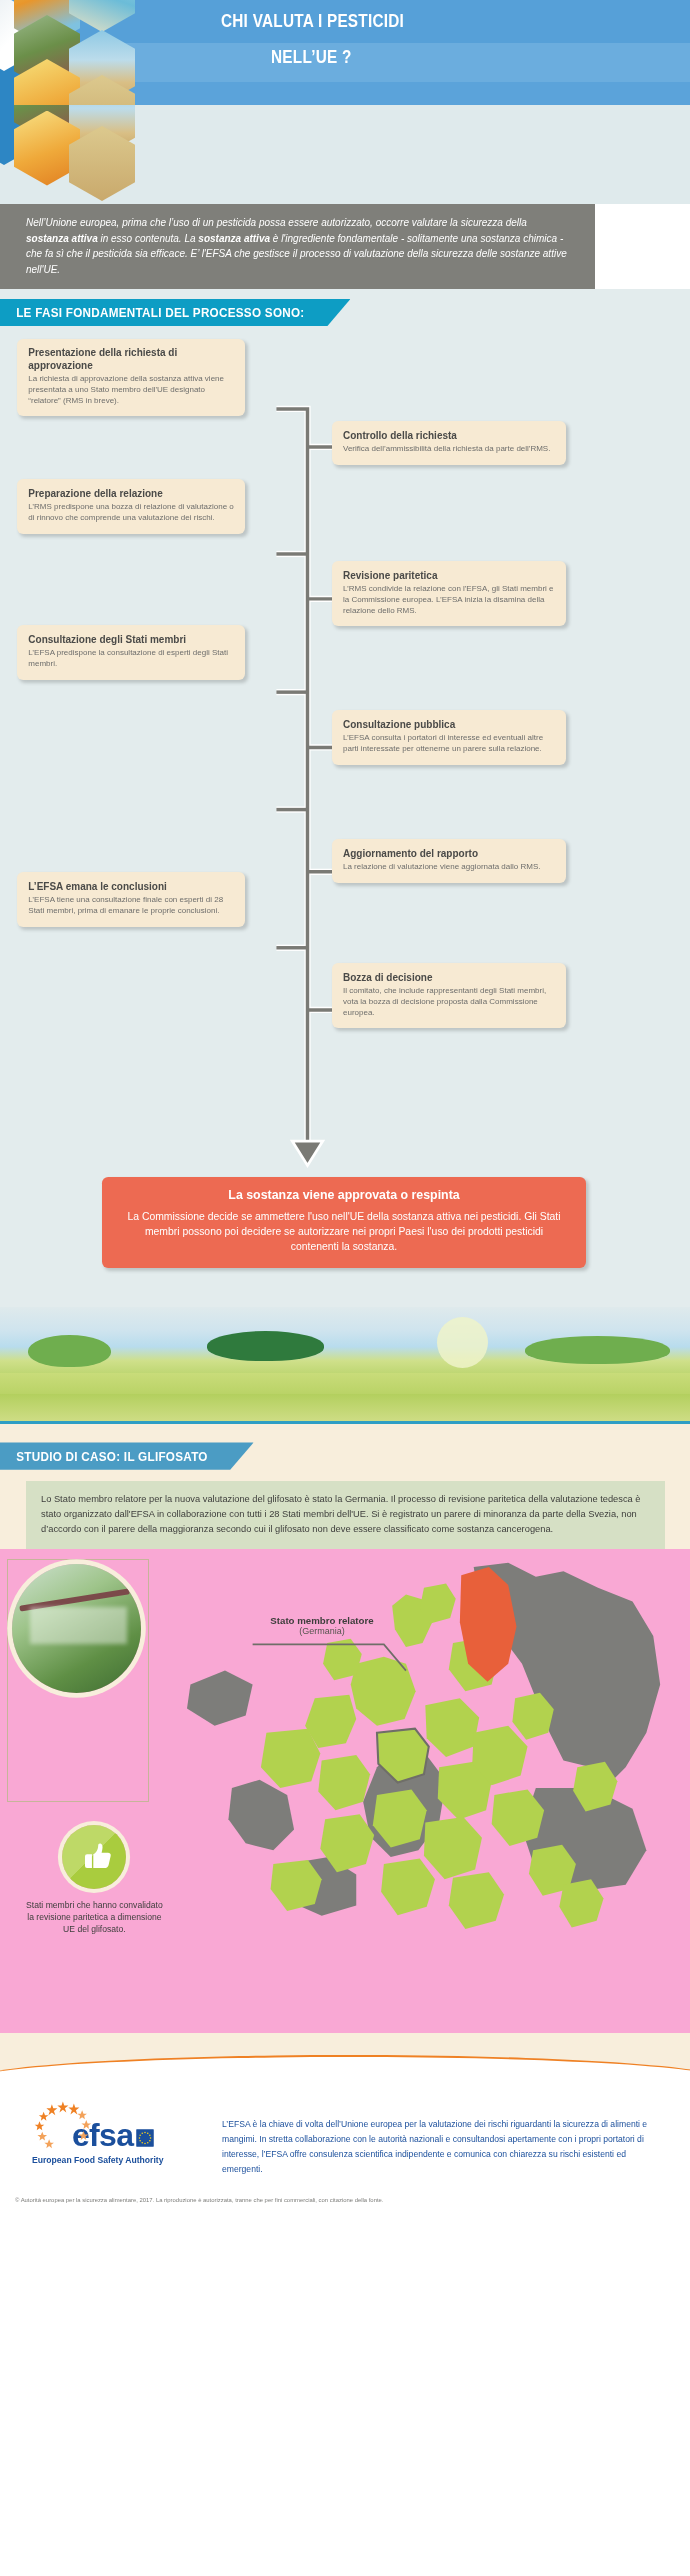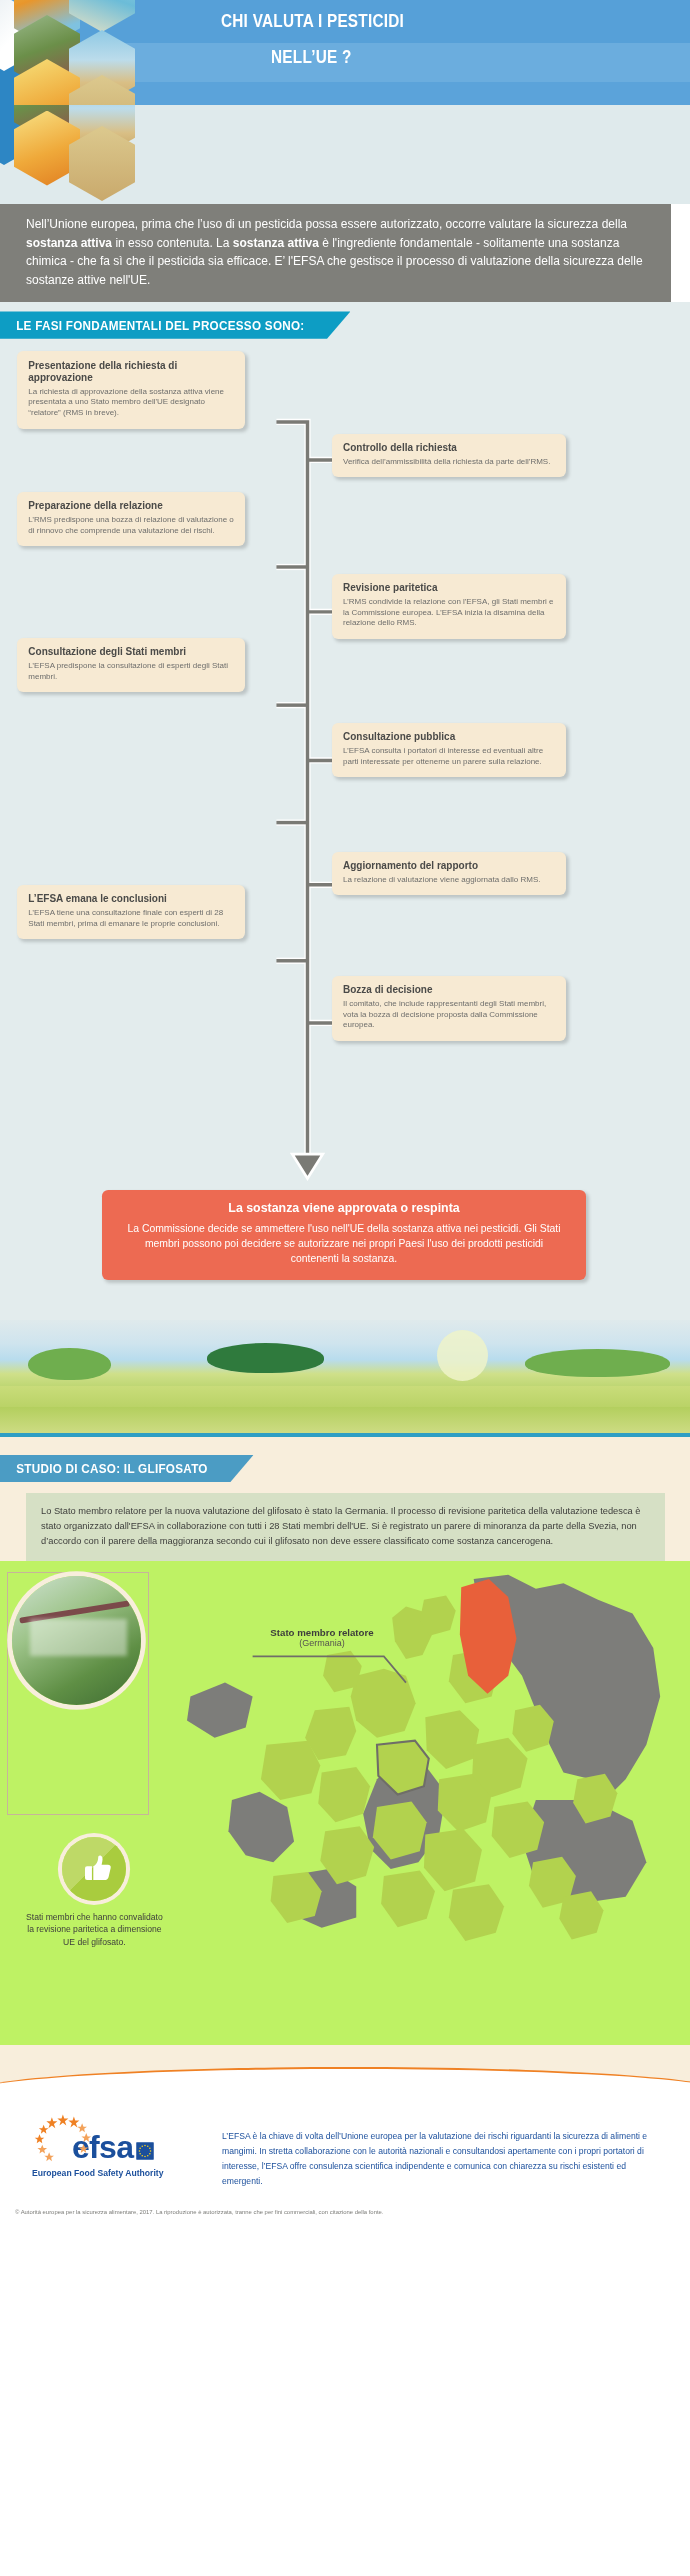--- a/index.html
+++ b/index.html
@@ -39,22 +39,22 @@
     overflow:hidden;
   }
   .strip .hx-a { position:absolute; width:66px; height:75px; clip-path:polygon(50% 0%,100% 25%,100% 75%,50% 100%,0% 75%,0% 25%); }
   .sa1 { left:14px; top:-39px; background:linear-gradient(160deg,#9ab98a 0%,#6b8f49 45%,#8a5a4a 85%); }
   .sa2 { left:69px; top:-23.5px; background:linear-gradient(180deg,#8ec9e4 0%,#bcdceb 35%,#d9bf85 68%,#c09d5c 100%); }
   .sa3 { left:14px; top:5.5px; background:linear-gradient(160deg,#f8e184 0%,#efa93a 55%,#e07d20 100%); }
   .sa4 { left:69px; top:21px; background:linear-gradient(180deg,#dcc98e 0%,#c9a96c 100%); }
   .sa5 { left:-29px; top:-15px; background:#2d86c4; }
 
   .intro {
-    width:671px; background:#7f7f7a; color:#ffffff;
-    padding:11px 26px 12.4px 26px; font-size:12px; line-height:1.55;
+    width:595px; background:#7f7f7a; color:#ffffff;
+    padding:11px 26px 12.4px 26px; font-size:10px; line-height:1.55;font-style:italic;
   }
   .intro b { font-weight:bold; }
 
   
   .section-bar-wrap { position:relative; width:691px; background:#e3eced; padding-top:9.7px; }
   .banner {
     position:relative; display:inline-block;
     background:#0d9dc4; color:#fff; font-weight:bold; font-size:13px;
     padding:6.2px 51px 6.2px 18px; letter-spacing:0.3px;
     transform:scaleX(0.9); transform-origin:left center;
@@ -90,21 +90,21 @@
   .tree { position:absolute; border-radius:50% 50% 45% 45%; }
   .grass-ln { position:absolute; left:0; width:691px; }
   .blue-rule { position:absolute; left:0; bottom:0; width:691px; height:3.5px; background:#2e9ec4; }
 
   
   .case { position:relative; width:691px; background:#f8eedc; padding-top:11px; }
   .case-text {
     margin:11px 26px 0 26px; background:#d6e0c5; color:#3e3e3c;
     padding:11px 15px 12.4px 15px; font-size:9.3px; line-height:1.6;
   }
-  .case-body { position:relative; width:691px; height:484px; background:#bef264; }
+  .case-body { position:relative; width:691px; height:484px; background:#f9a8d4; }
 
   .photo-circle {
     position:absolute; left:12.4px; top:15px; width:129px; height:129px; border-radius:50%;
     background:linear-gradient(150deg,#cfe2d2 0%,#9ec48a 35%,#5f8f45 70%,#3e6b32 100%);
     box-shadow:0 0 0 4.8px #f8eedc, 0 1.4px 3.5px rgba(0,0,0,.12); overflow:hidden;
   }
   .photo-circle .arm { position:absolute; left:7px; top:33px; width:111px; height:5.5px; background:#7b4a4a; transform:rotate(-9deg); border-radius:2.1px; }
   .photo-circle .spray { position:absolute; left:18px; top:43px; width:97px; height:37px; background:rgba(255,255,255,.42); filter:blur(2.1px); }
   .photo-frame {
     position:absolute; left:7px; top:10.4px; width:142px; height:243px;

